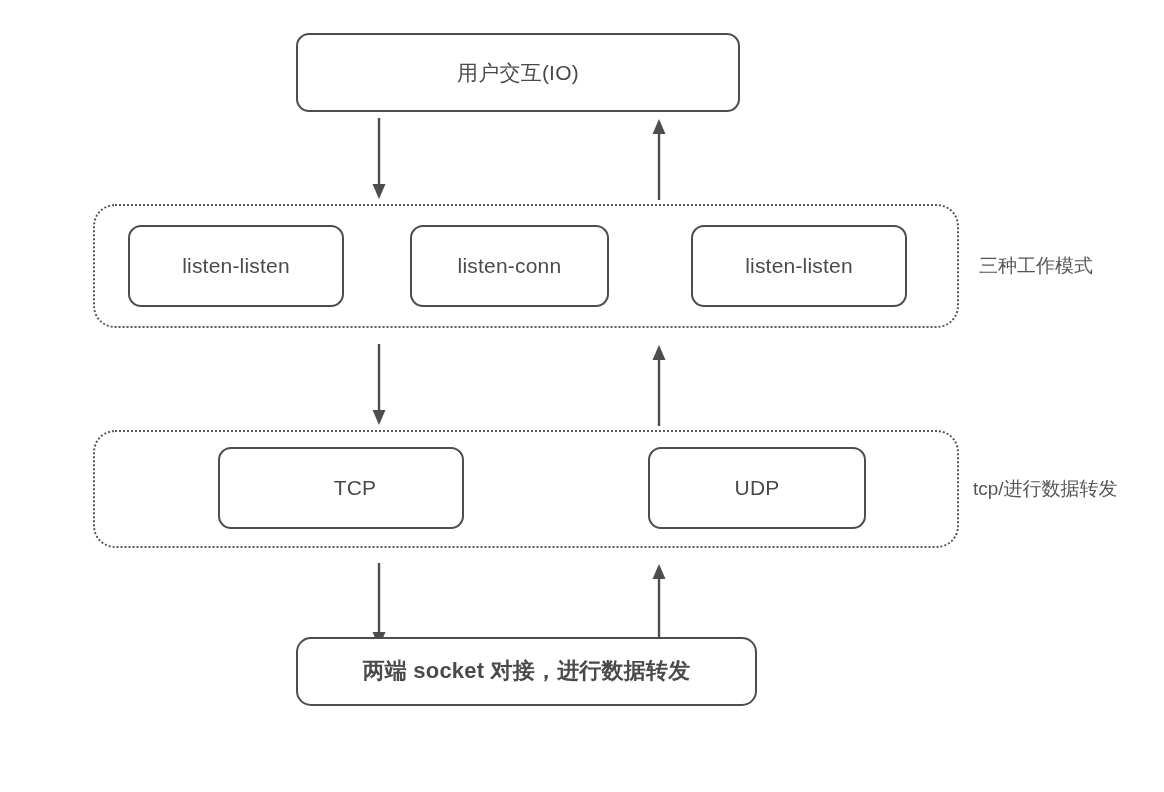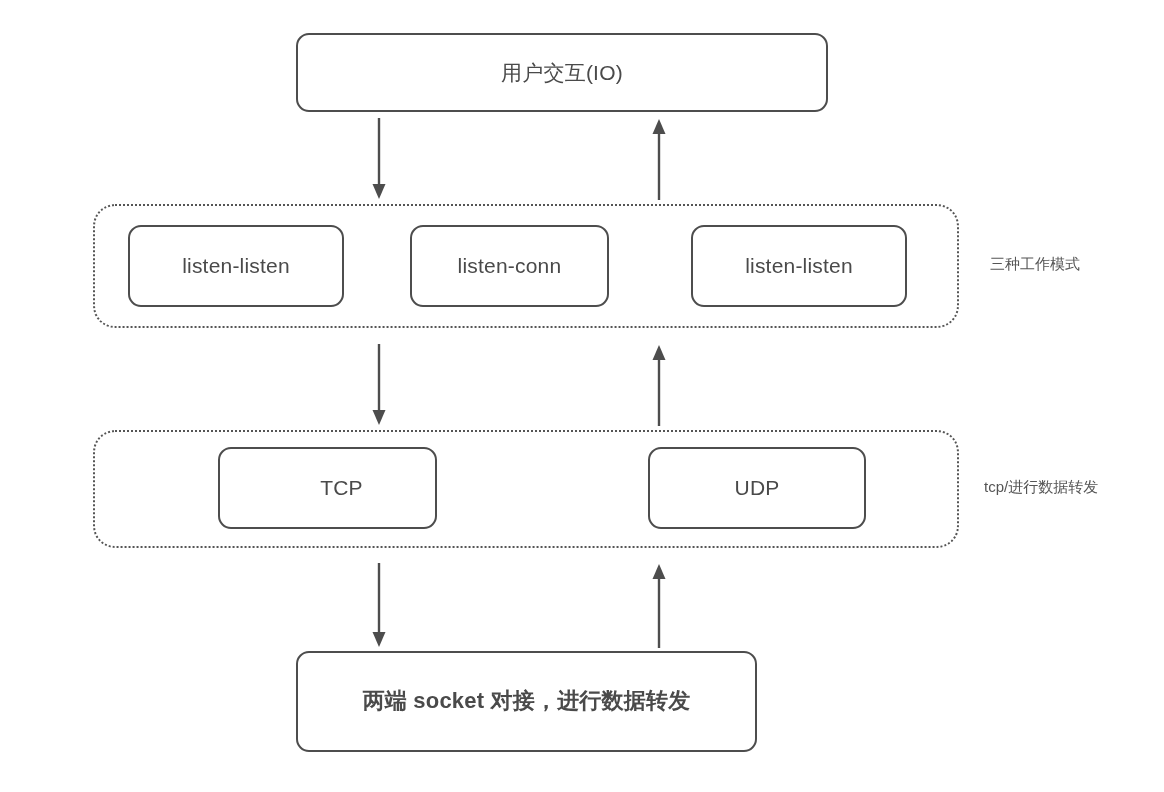--- a/index.html
+++ b/index.html
@@ -44,37 +44,36 @@
     position: absolute;
     box-sizing: border-box;
     border: 2.5px dotted #555555;
     border-radius: 22px;
     background: transparent;
   }
 
   
   .side-label {
     position: absolute;
-    font-size: 15px;
+    font-size: 19px;
     color: #555555;
     white-space: nowrap;
     line-height: 1;
-    margin-left: 11px;
   }
 
   
   .arrow { position: absolute; }
   .arrow svg { display: block; }
 </style>
 </head>
 <body>
 
 <div id="canvas">
 
-  <div class="node" style="left:296px; top:33px; width:532px; height:79px;">
+  <div class="node" style="left:296px; top:33px; width:444px; height:79px;">
     <span>用户交互(IO)</span>
   </div>
 
   <div class="arrow" style="left:368px; top:118px;">
     <svg width="22" height="82" viewBox="0 0 22 82">
       <line x1="11" y1="0" x2="11" y2="70" stroke="#4d4d4d" stroke-width="2.4"></line>
       <polygon points="11,81 4.5,66 17.5,66" fill="#4d4d4d"></polygon>
     </svg>
   </div>
 
@@ -110,21 +109,21 @@
 
   <div class="arrow" style="left:648px; top:344px;">
     <svg width="22" height="82" viewBox="0 0 22 82">
       <line x1="11" y1="12" x2="11" y2="82" stroke="#4d4d4d" stroke-width="2.4"></line>
       <polygon points="11,1 4.5,16 17.5,16" fill="#4d4d4d"></polygon>
     </svg>
   </div>
 
   <div class="group" style="left:93px; top:430px; width:866px; height:118px;"></div>
 
-  <div class="node" style="left:218px; top:447px; width:219px; height:82px;padding-left:28px;">
+  <div class="node" style="left:218px; top:447px; width:246px; height:82px;padding-left:28px;">
     <span>TCP</span>
   </div>
 
   <div class="node" style="left:648px; top:447px; width:218px; height:82px;justify-content:center;">
     <span>UDP</span>
   </div>
 
   <div class="side-label" style="left:973px; top:479px;">tcp/进行数据转发</div>
 
   <div class="arrow" style="left:368px; top:563px;">
@@ -134,17 +133,17 @@
     </svg>
   </div>
 
   <div class="arrow" style="left:648px; top:563px;">
     <svg width="22" height="85" viewBox="0 0 22 85">
       <line x1="11" y1="12" x2="11" y2="85" stroke="#4d4d4d" stroke-width="2.4"></line>
       <polygon points="11,1 4.5,16 17.5,16" fill="#4d4d4d"></polygon>
     </svg>
   </div>
 
-  <div class="node bold" style="left:296px; top:651px; width:461px; height:101px;">
+  <div class="node bold" style="left:296px; top:637px; width:461px; height:69px;border-radius:15px;">
     <span>两端 socket 对接，进行数据转发</span>
   </div>
 
 </div>
 
 </body></html>

